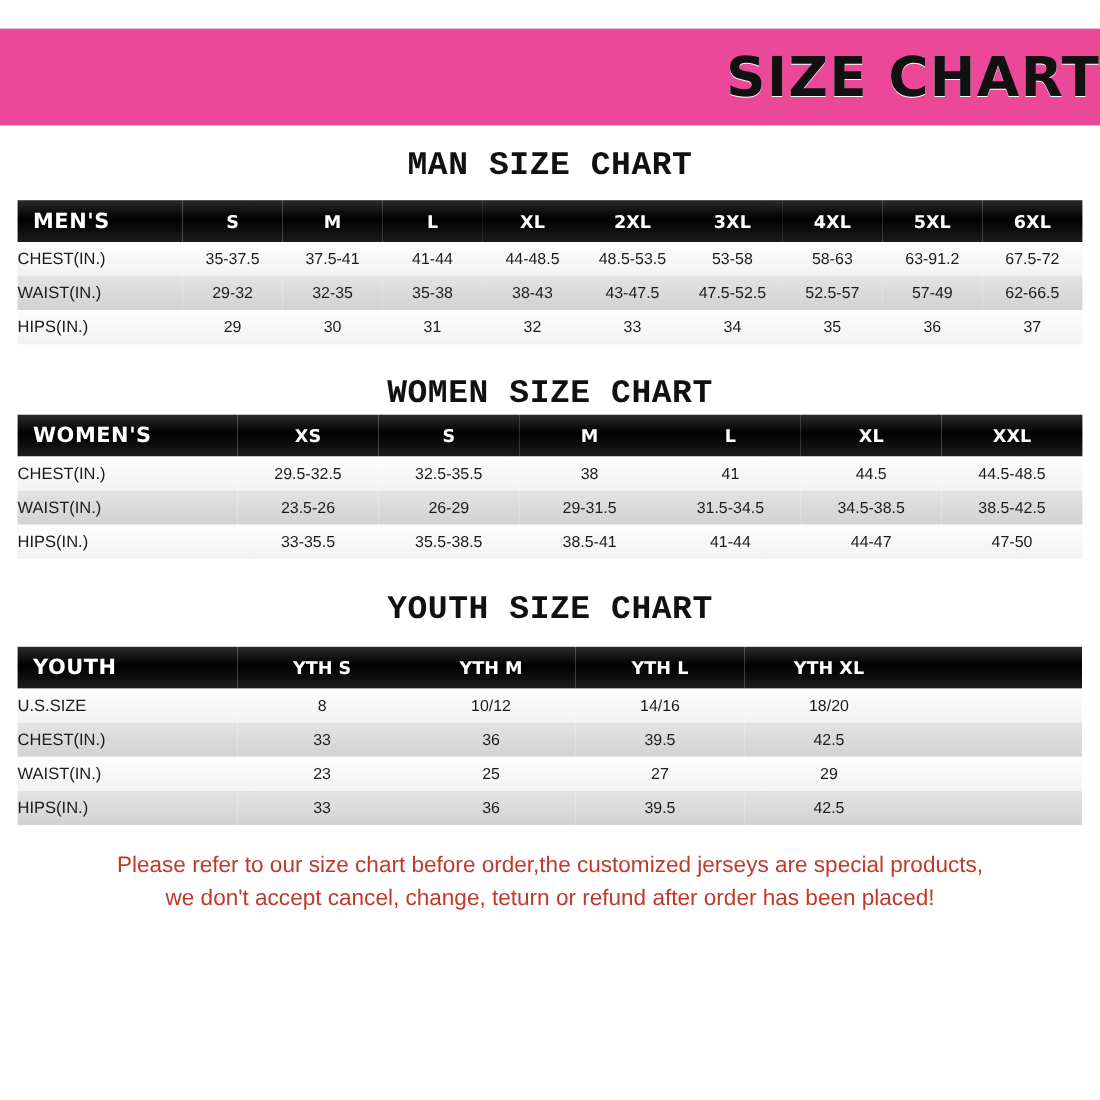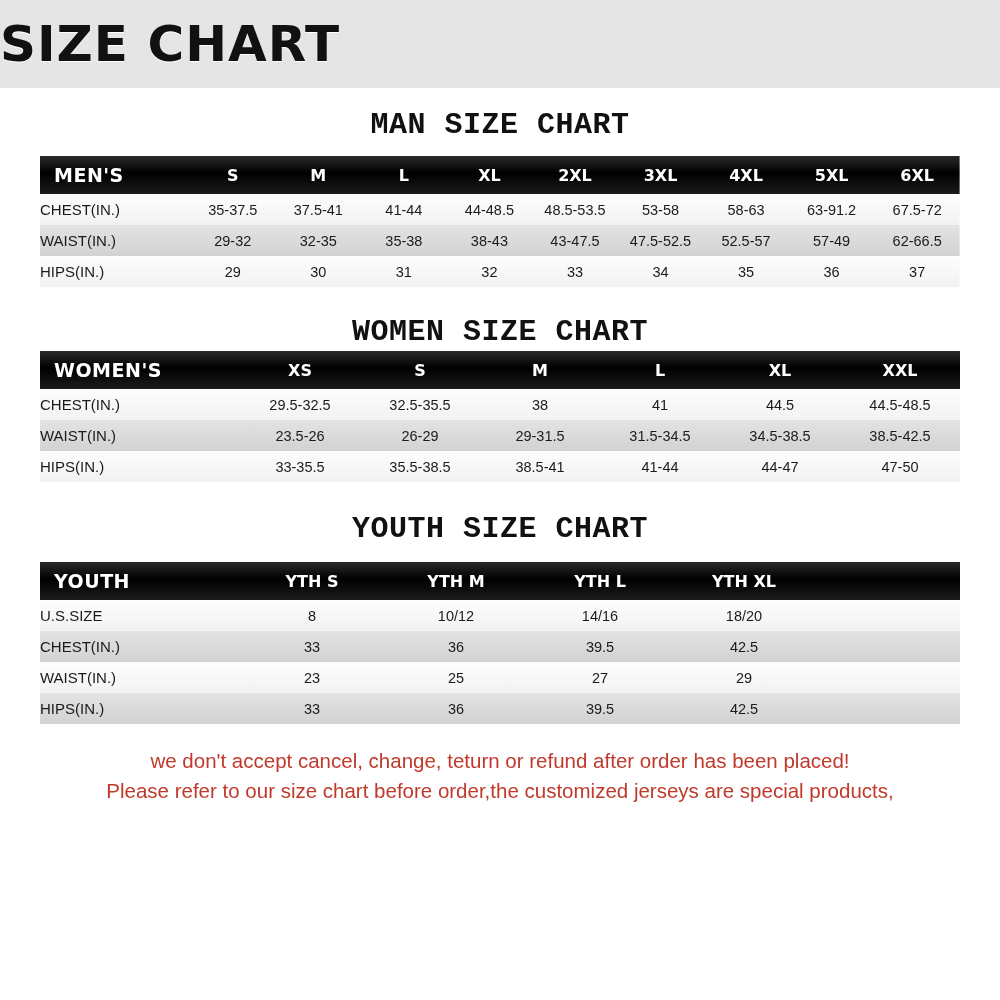--- a/index.html
+++ b/index.html
@@ -11,24 +11,25 @@
     overflow: hidden;
   }
   .page {
     width: 1000px; height: 1000px;
     position: relative;
     background: #ffffff;
   }
   
   .banner {
     height: 88px;
-    background: #e5e5e5;
+    background: #ec4899;
     display: flex;
     align-items: center;
-    justify-content: flex-start;
+    justify-content: flex-end;
+    margin-top: 26px;
   }
   .banner-title {
     font-family: "DejaVu Sans", sans-serif;
     font-weight: 900;
     font-size: 50px;
     letter-spacing: 1px;
     color: #111111;
     text-shadow: 0 1px 0 #ffffff;
   }
   
@@ -38,21 +39,21 @@
     font-weight: 900;
     font-size: 30px;
     color: #111111;
     letter-spacing: 0.5px;
   }
   .sec1-title { margin-top: 20px; margin-bottom: 14px; }
   .sec2-title { margin-top: 28px; margin-bottom: 2px; }
   .sec3-title { margin-top: 30px; margin-bottom: 16px; }
 
   
-  .tbl-wrap { padding: 0 40px; }
+  .tbl-wrap { padding: 0 16px; }
   table.size-table {
     width: 100%;
     border-collapse: collapse;
     table-layout: fixed;
   }
   table.size-table th, table.size-table td {
     padding: 0;
     height: 30px;
     font-size: 14.5px;
     text-align: center;
@@ -295,17 +296,17 @@
           <td>36</td>
           <td>39.5</td>
           <td>42.5</td>
           <td></td>
         </tr>
       </tbody>
     </table>
   </div>
 
   <div class="note">
+    <div>Please refer to our size chart before order,the customized jerseys are special products,</div>
     <div>we don't accept cancel, change, teturn or refund after order has been placed!</div>
-    <div>Please refer to our size chart before order,the customized jerseys are special products,</div>
   </div>
 
 </div>
 
 </body></html>

